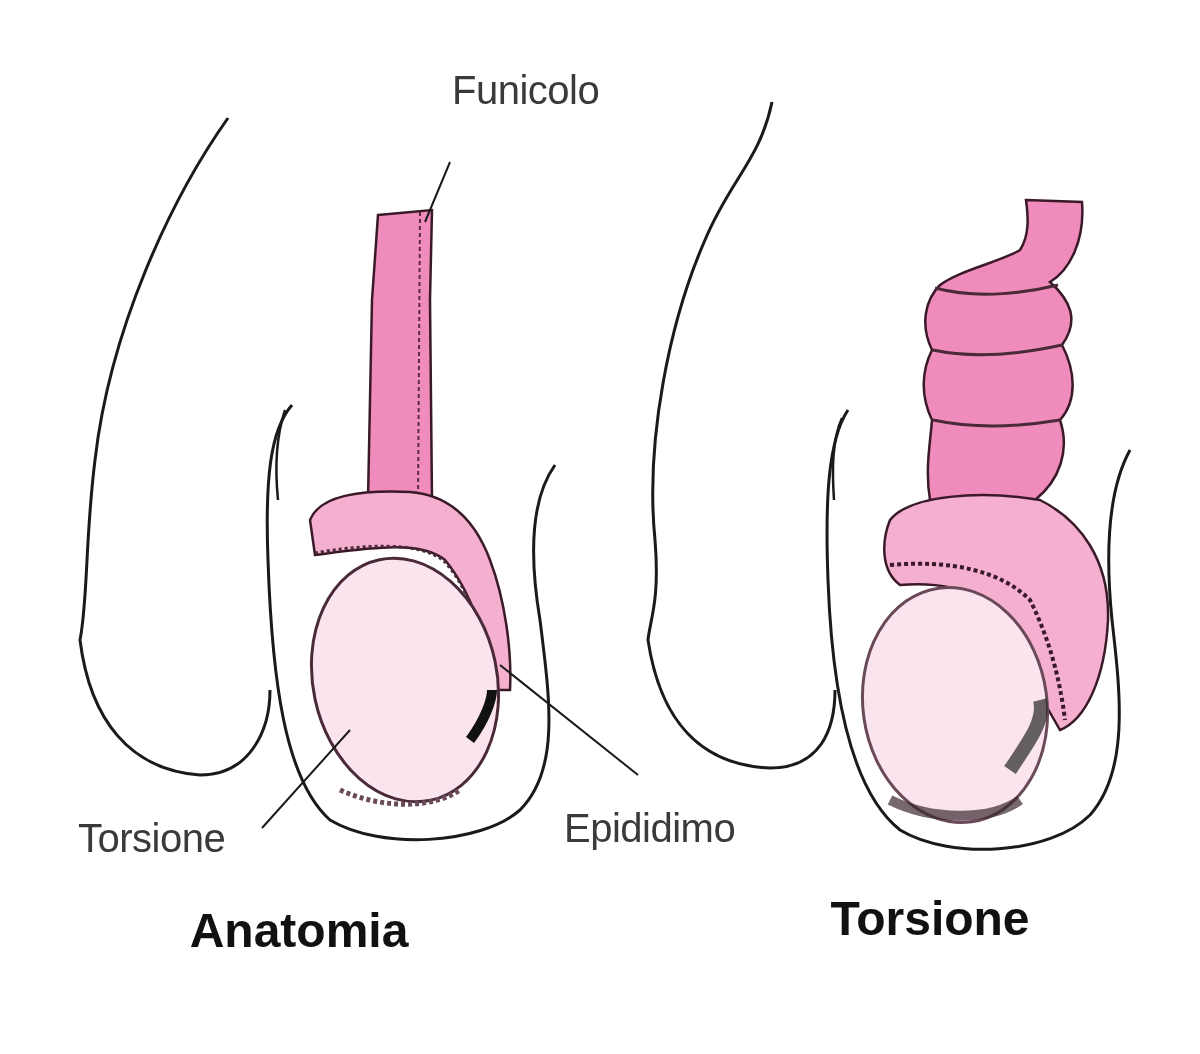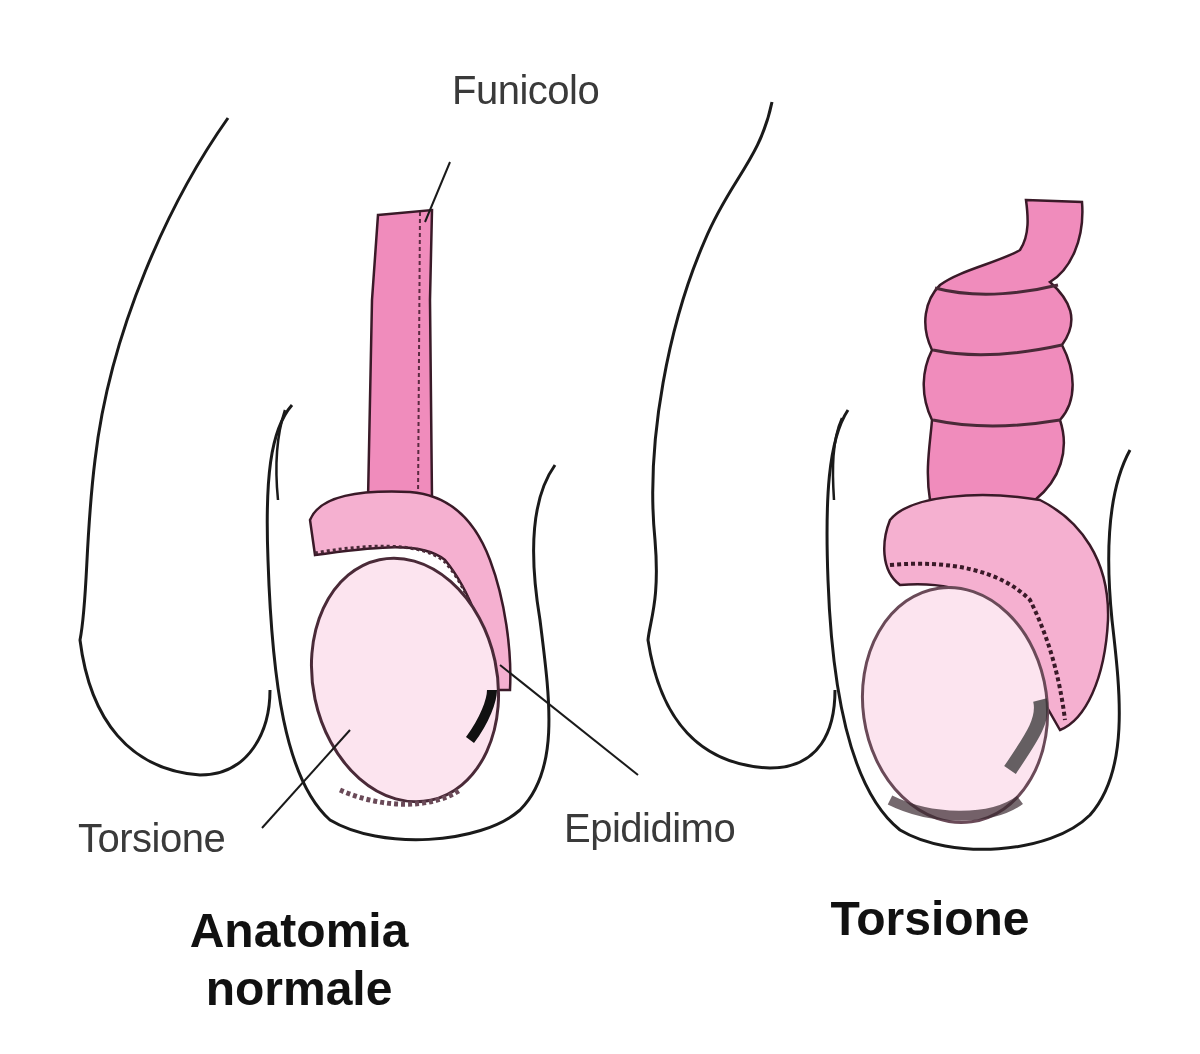--- a/index.html
+++ b/index.html
@@ -61,18 +61,17 @@
   
   <div class="label" style="left:452px; top:68px;">
     <div>Funicolo</div>
   </div>
   <div class="label" style="left:78px; top:816px;">Torsione</div>
   <div class="label" style="left:564px; top:806px;text-align:right;">Epididimo</div>
 
   
   <div class="title" style="left:164px; top:890px; width:270px;margin-top:12px;">
     <div>Anatomia</div>
-    <div>normale</div>
   </div>
   <div class="title" style="left:780px; top:890px; width:300px;">
     <div>Torsione</div>
   </div>
 </div>
 
 </body></html>

